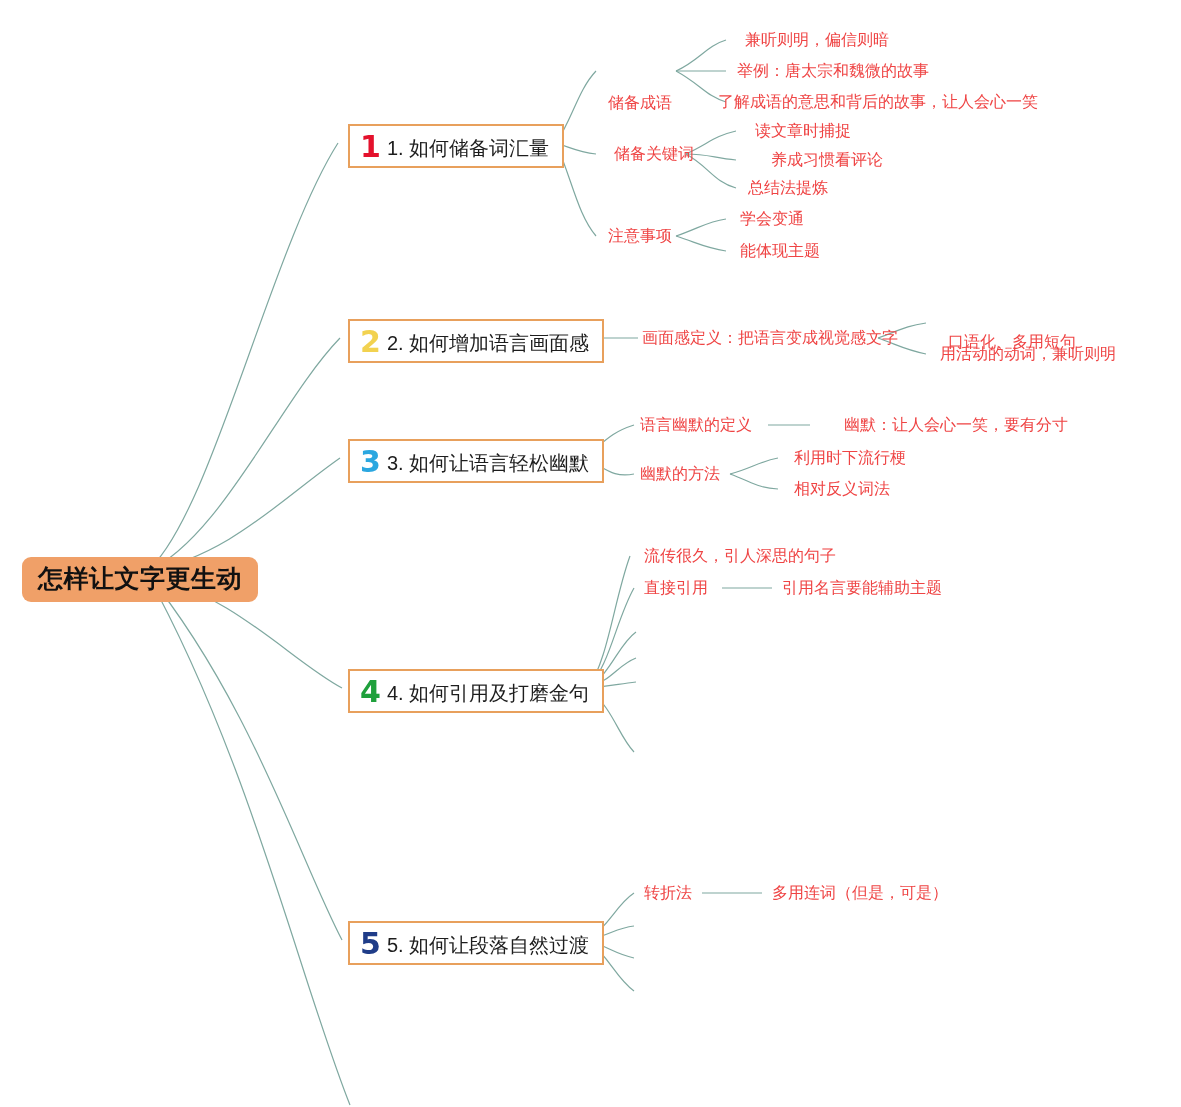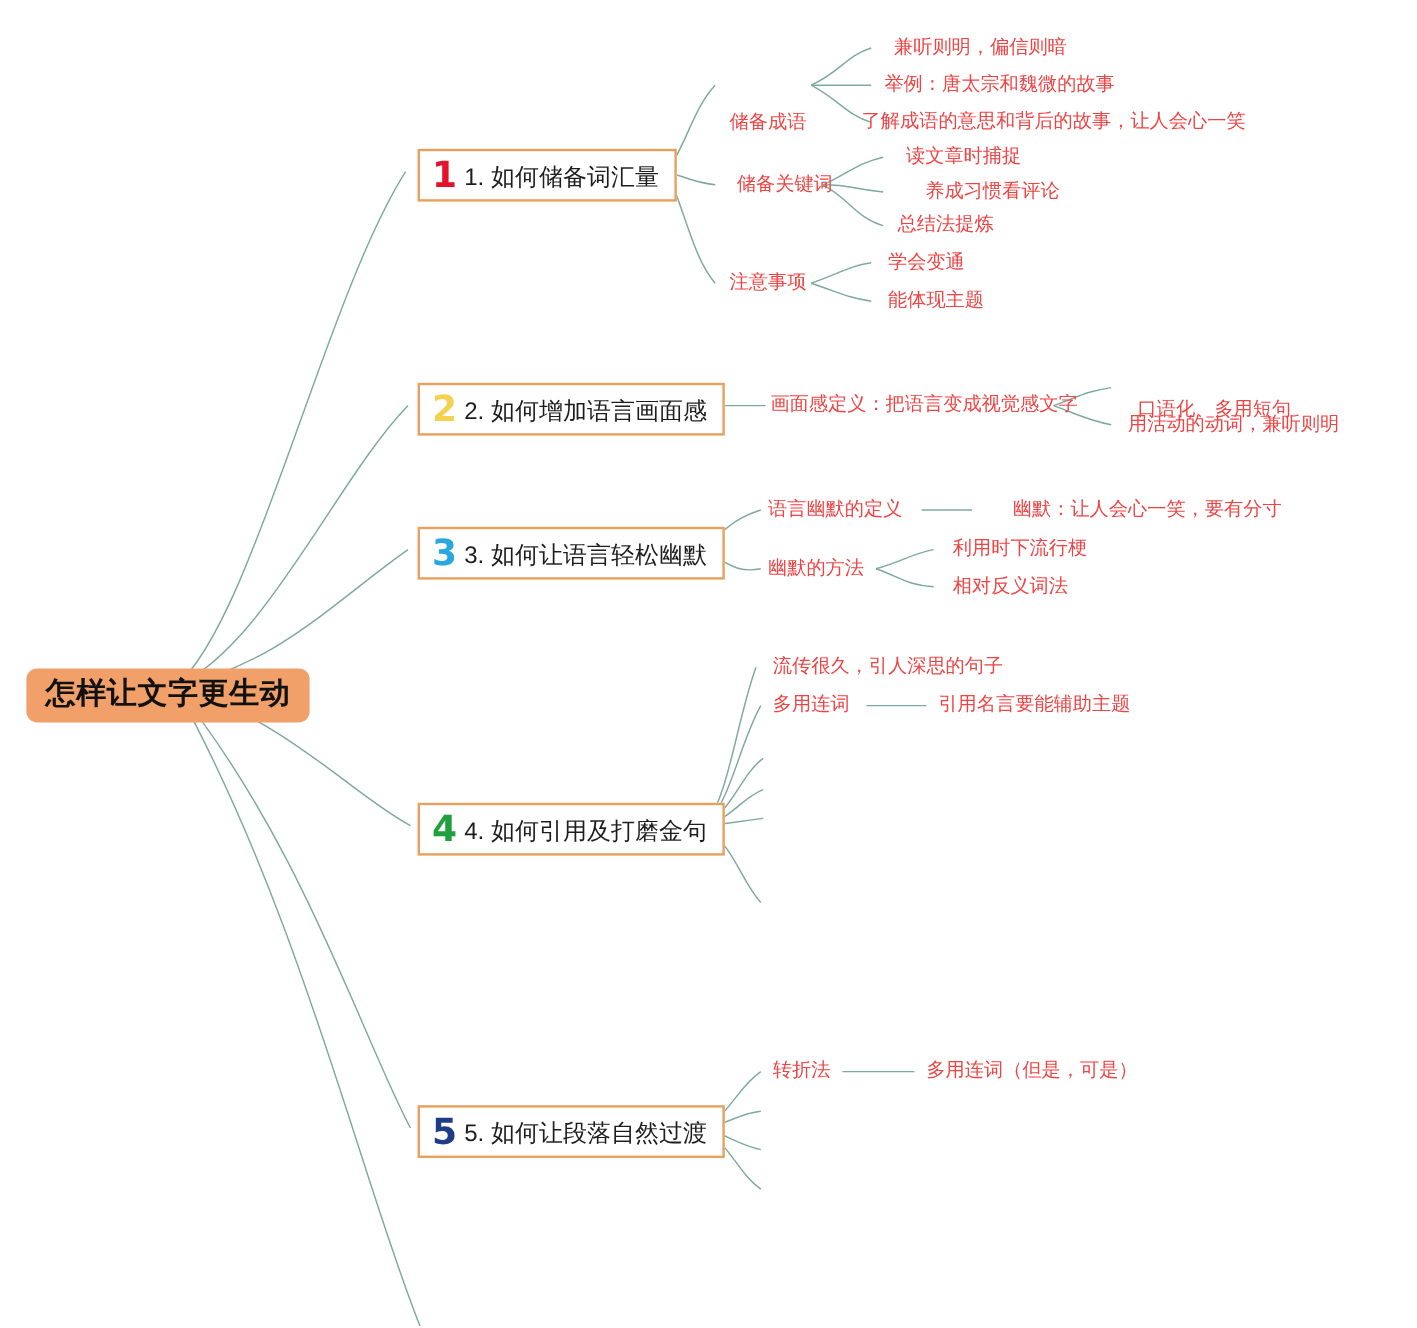--- a/index.html
+++ b/index.html
@@ -197,21 +197,21 @@
   <div class="node leaf" style="left:640px; top:466px;">幽默的方法</div>
   <div class="node leaf sub" style="left:844px; top:417px;">幽默：让人会心一笑，要有分寸</div>
   <div class="node leaf sub" style="left:794px; top:450px;text-align:center;">利用时下流行梗</div>
   <div class="node leaf sub" style="left:794px; top:481px;">相对反义词法</div>
 
   <div class="node branch" style="left:348px; top:669px;">
     <span class="num n4">4</span>
     <span class="btxt">4. 如何引用及打磨金句</span>
   </div>
   <div class="node leaf" style="left:644px; top:548px;">流传很久，引人深思的句子</div>
-  <div class="node leaf" style="left:644px; top:580px;">多用连词</div>
+  <div class="node leaf" style="left:644px; top:580px;">直接引用</div>
   <div class="node leaf sub" style="left:782px; top:580px;">引用名言要能辅助主题</div>
 
   <div class="node branch" style="left:348px; top:921px;">
     <span class="num n5">5</span>
     <span class="btxt">5. 如何让段落自然过渡</span>
   </div>
   <div class="node leaf" style="left:644px; top:885px;">转折法</div>
   <div class="node leaf sub" style="left:772px; top:885px;">多用连词（但是，可是）</div>
 
 </div>

